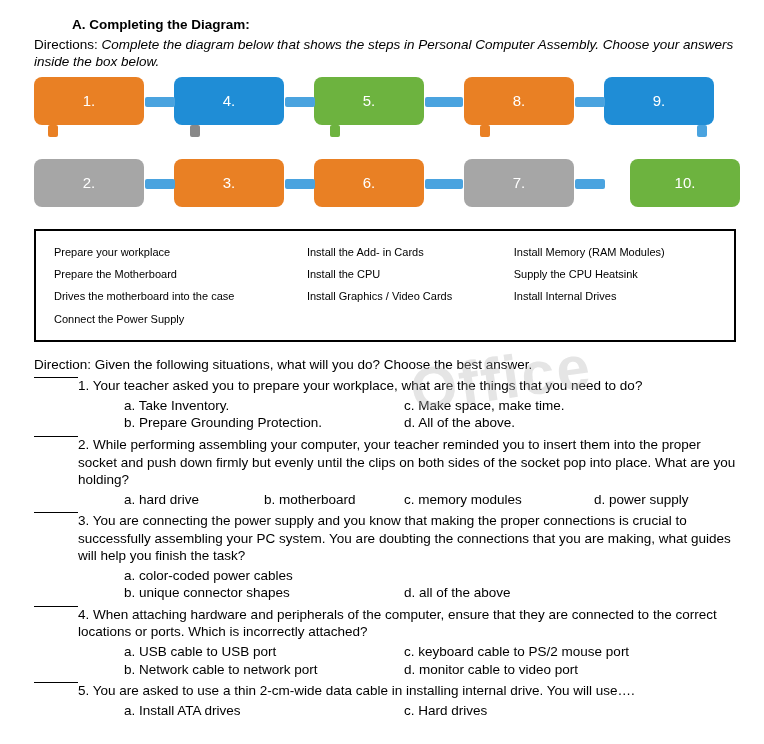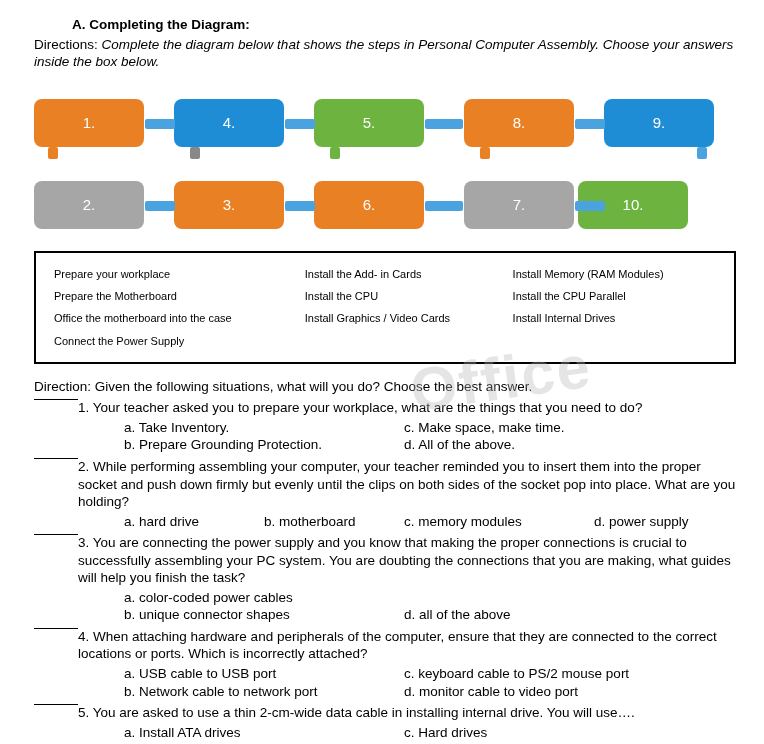--- a/index.html
+++ b/index.html
@@ -5,21 +5,21 @@
     * { box-sizing: border-box; margin: 0; padding: 0; }
     body {
       font-family: Arial, sans-serif;
       font-size: 13.5px;
       color: #000;
       width: 764px;
       padding: 16px 28px 20px 34px;
       line-height: 1.3;
     }
     .section-title { font-weight: bold; margin-left: 38px; margin-bottom: 2px; }
-    .directions { margin-bottom: 22px; }
+    .directions { margin-bottom: 0; }
     .directions .lead { font-style: normal; }
     .directions .body-it { font-style: italic; }
     .diagram { position: relative; height: 148px; margin-bottom: 10px; }
     .box {
       position: absolute;
       width: 110px;
       height: 48px;
       border-radius: 8px;
       display: flex;
       align-items: center;
@@ -86,21 +86,21 @@
   <div class="box orange" style="left:0px;   top:6px;">1.</div>
   <div class="box blue" style="left:140px; top:6px;">4.</div>
   <div class="box green" style="left:280px; top:6px;">5.</div>
   <div class="box orange" style="left:430px; top:6px;">8.</div>
   <div class="box blue" style="left:570px; top:6px;">9.</div>
 
   <div class="box gray" style="left:0px;   top:88px;">2.</div>
   <div class="box orange" style="left:140px; top:88px;">3.</div>
   <div class="box orange" style="left:280px; top:88px;">6.</div>
   <div class="box gray" style="left:430px; top:88px;">7.</div>
-  <div class="box green" style="left:544px; top:88px;">10.</div>
+  <div class="box green" style="left:596px; top:88px;">10.</div>
 
   <div class="conn v conn-or" style="left:14px;  top:54px;"></div>
   <div class="conn h conn-bl" style="left:111px; top:26px;"></div>
   <div class="conn v " style="left:156px; top:54px;"></div>
   <div class="conn h conn-bl" style="left:251px; top:26px;"></div>
   <div class="conn v conn-gn" style="left:296px; top:54px;"></div>
   <div class="conn h conn-bl" style="left:391px; top:26px; width:38px;"></div>
   <div class="conn v conn-or" style="left:446px; top:54px;"></div>
   <div class="conn h conn-bl" style="left:541px; top:26px;"></div>
   <div class="conn v " style="left:663px; top:54px; background:#4aa3df;"></div>
@@ -115,24 +115,24 @@
   <table>
     <tbody>
         <tr>
       <td>Prepare your workplace</td>
       <td>Install the Add- in Cards</td>
       <td>Install Memory (RAM Modules)</td>
     </tr>
     <tr>
       <td>Prepare the Motherboard</td>
       <td>Install the CPU</td>
-      <td>Install the CPU Parallel</td>
+      <td>Supply the CPU Heatsink</td>
     </tr>
     <tr>
-      <td>Office the motherboard into the case</td>
+      <td>Drives the motherboard into the case</td>
       <td>Install Graphics / Video Cards</td>
       <td>Install Internal Drives</td>
     </tr>
     <tr>
       <td>Connect the Power Supply</td>
       <td></td>
           <td></td>
     </tr>
   </tbody>
     </table>

